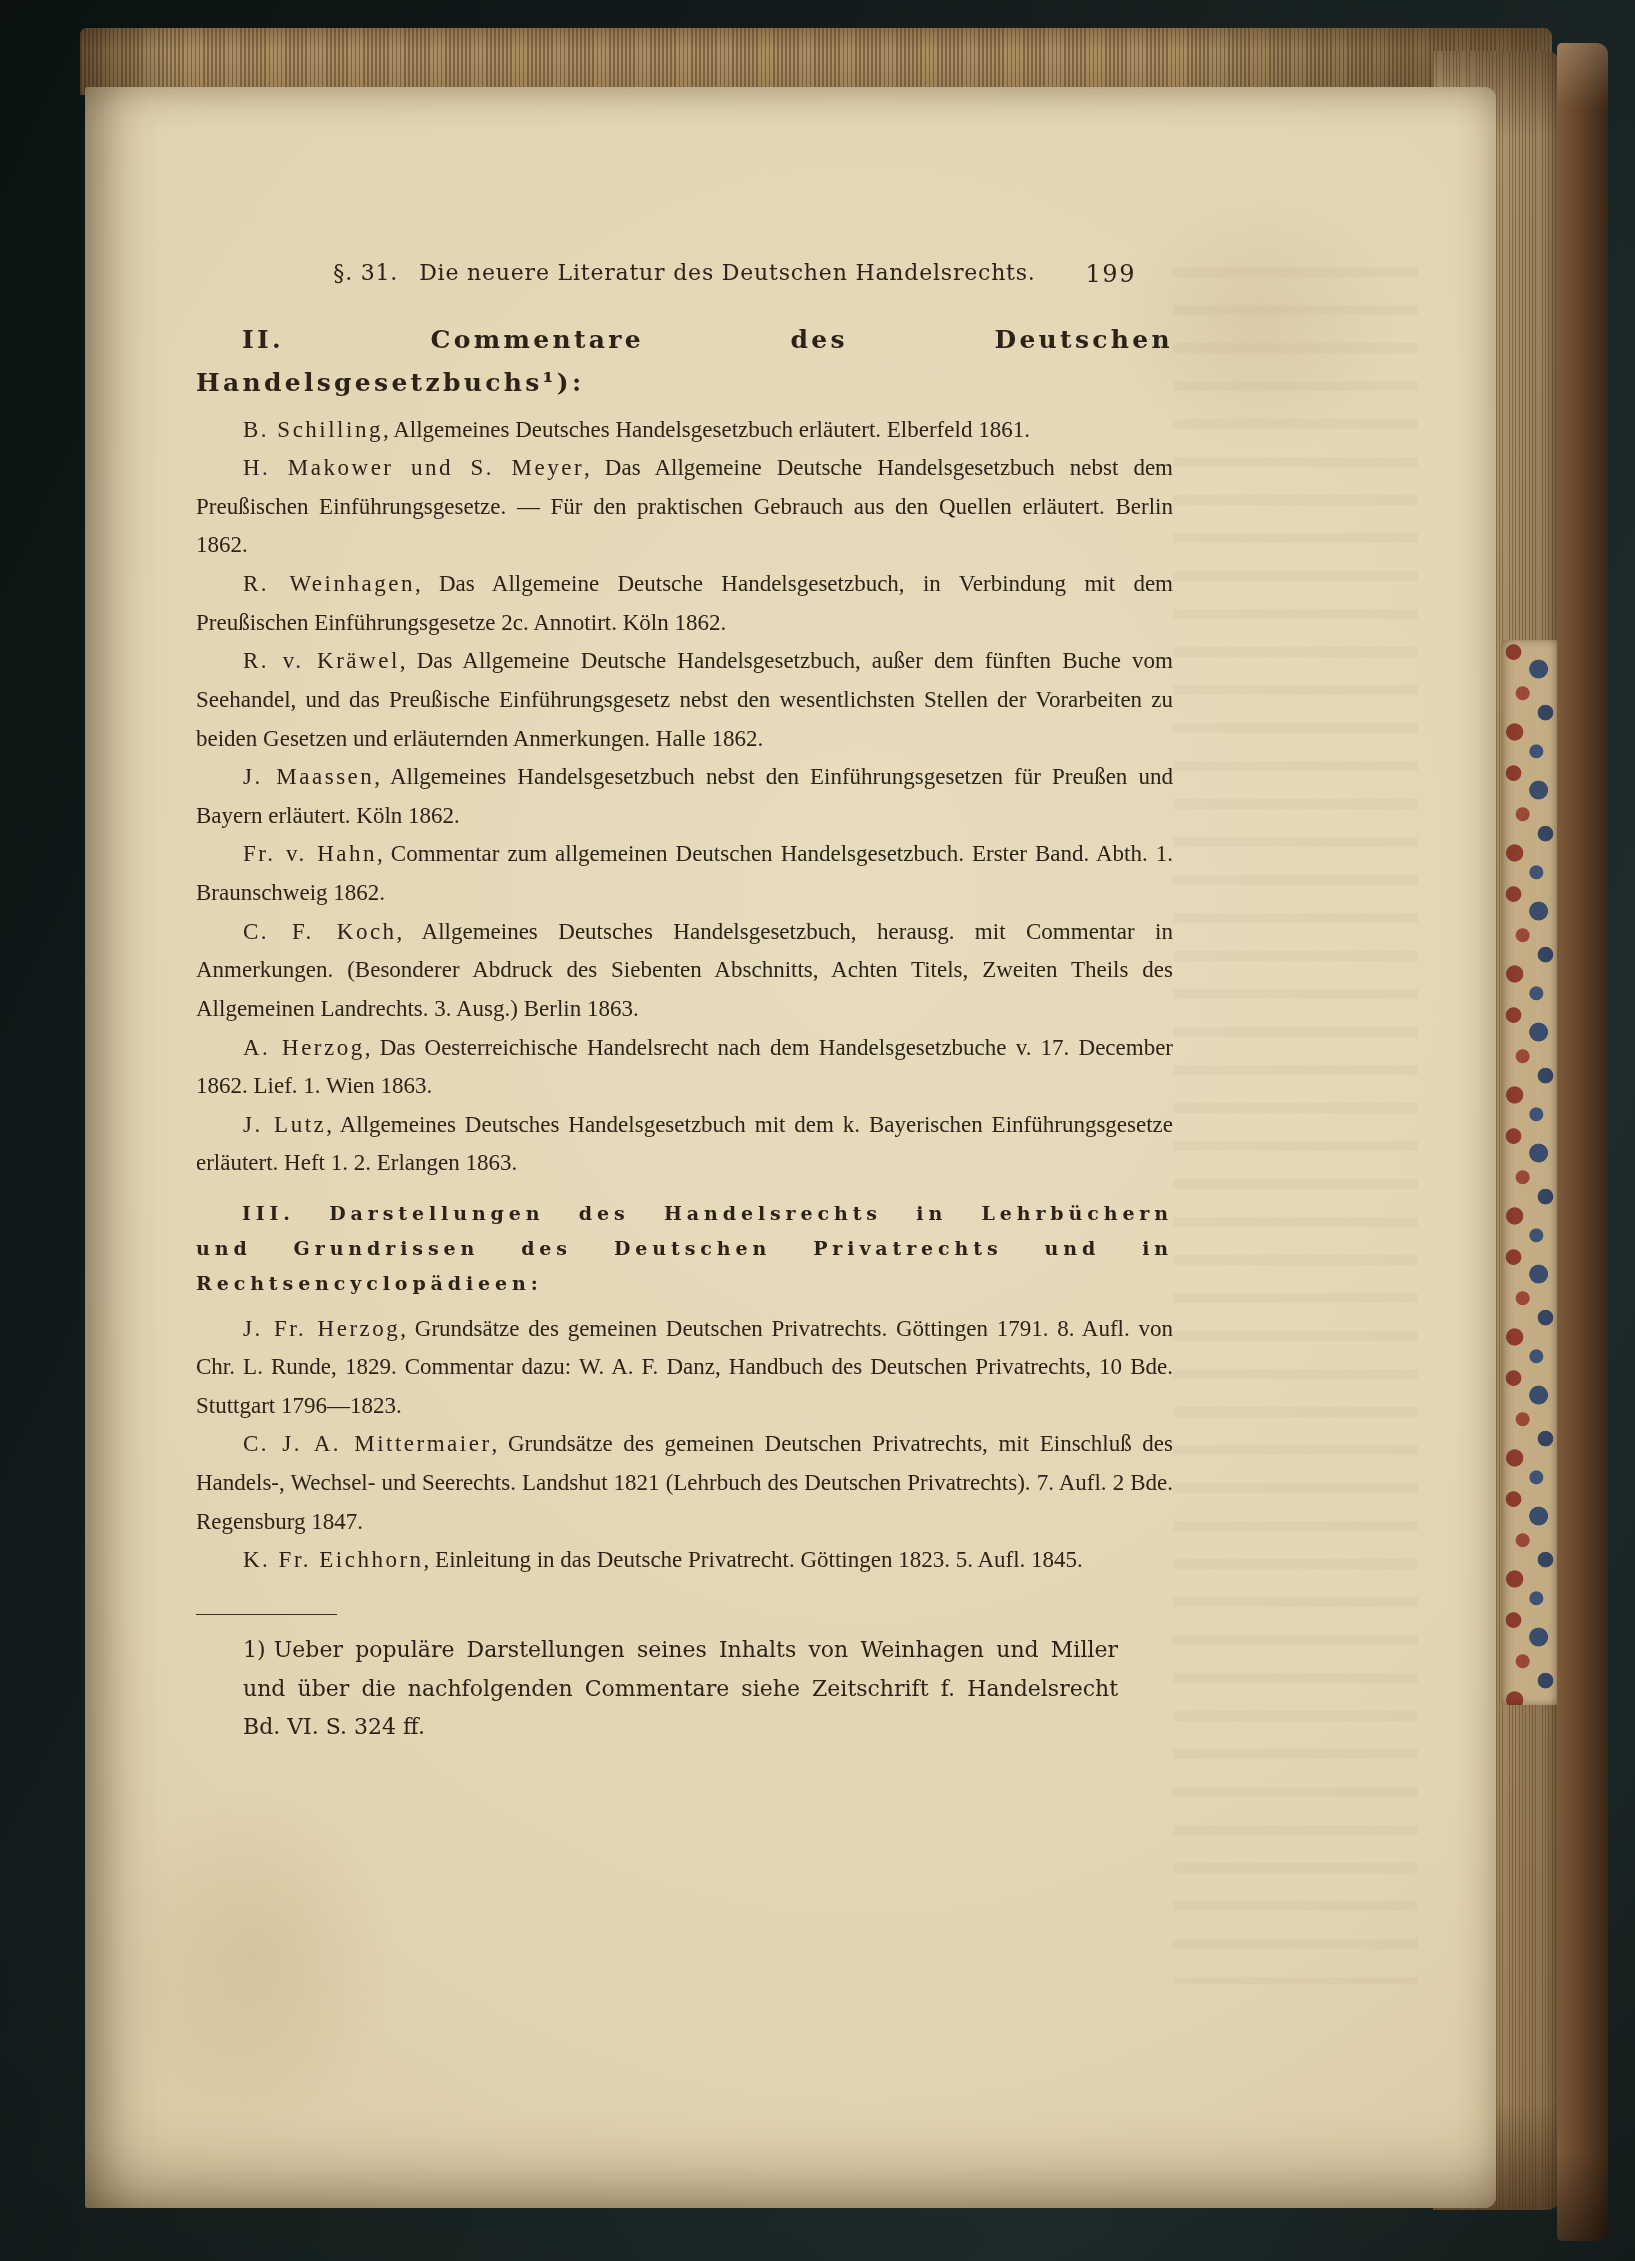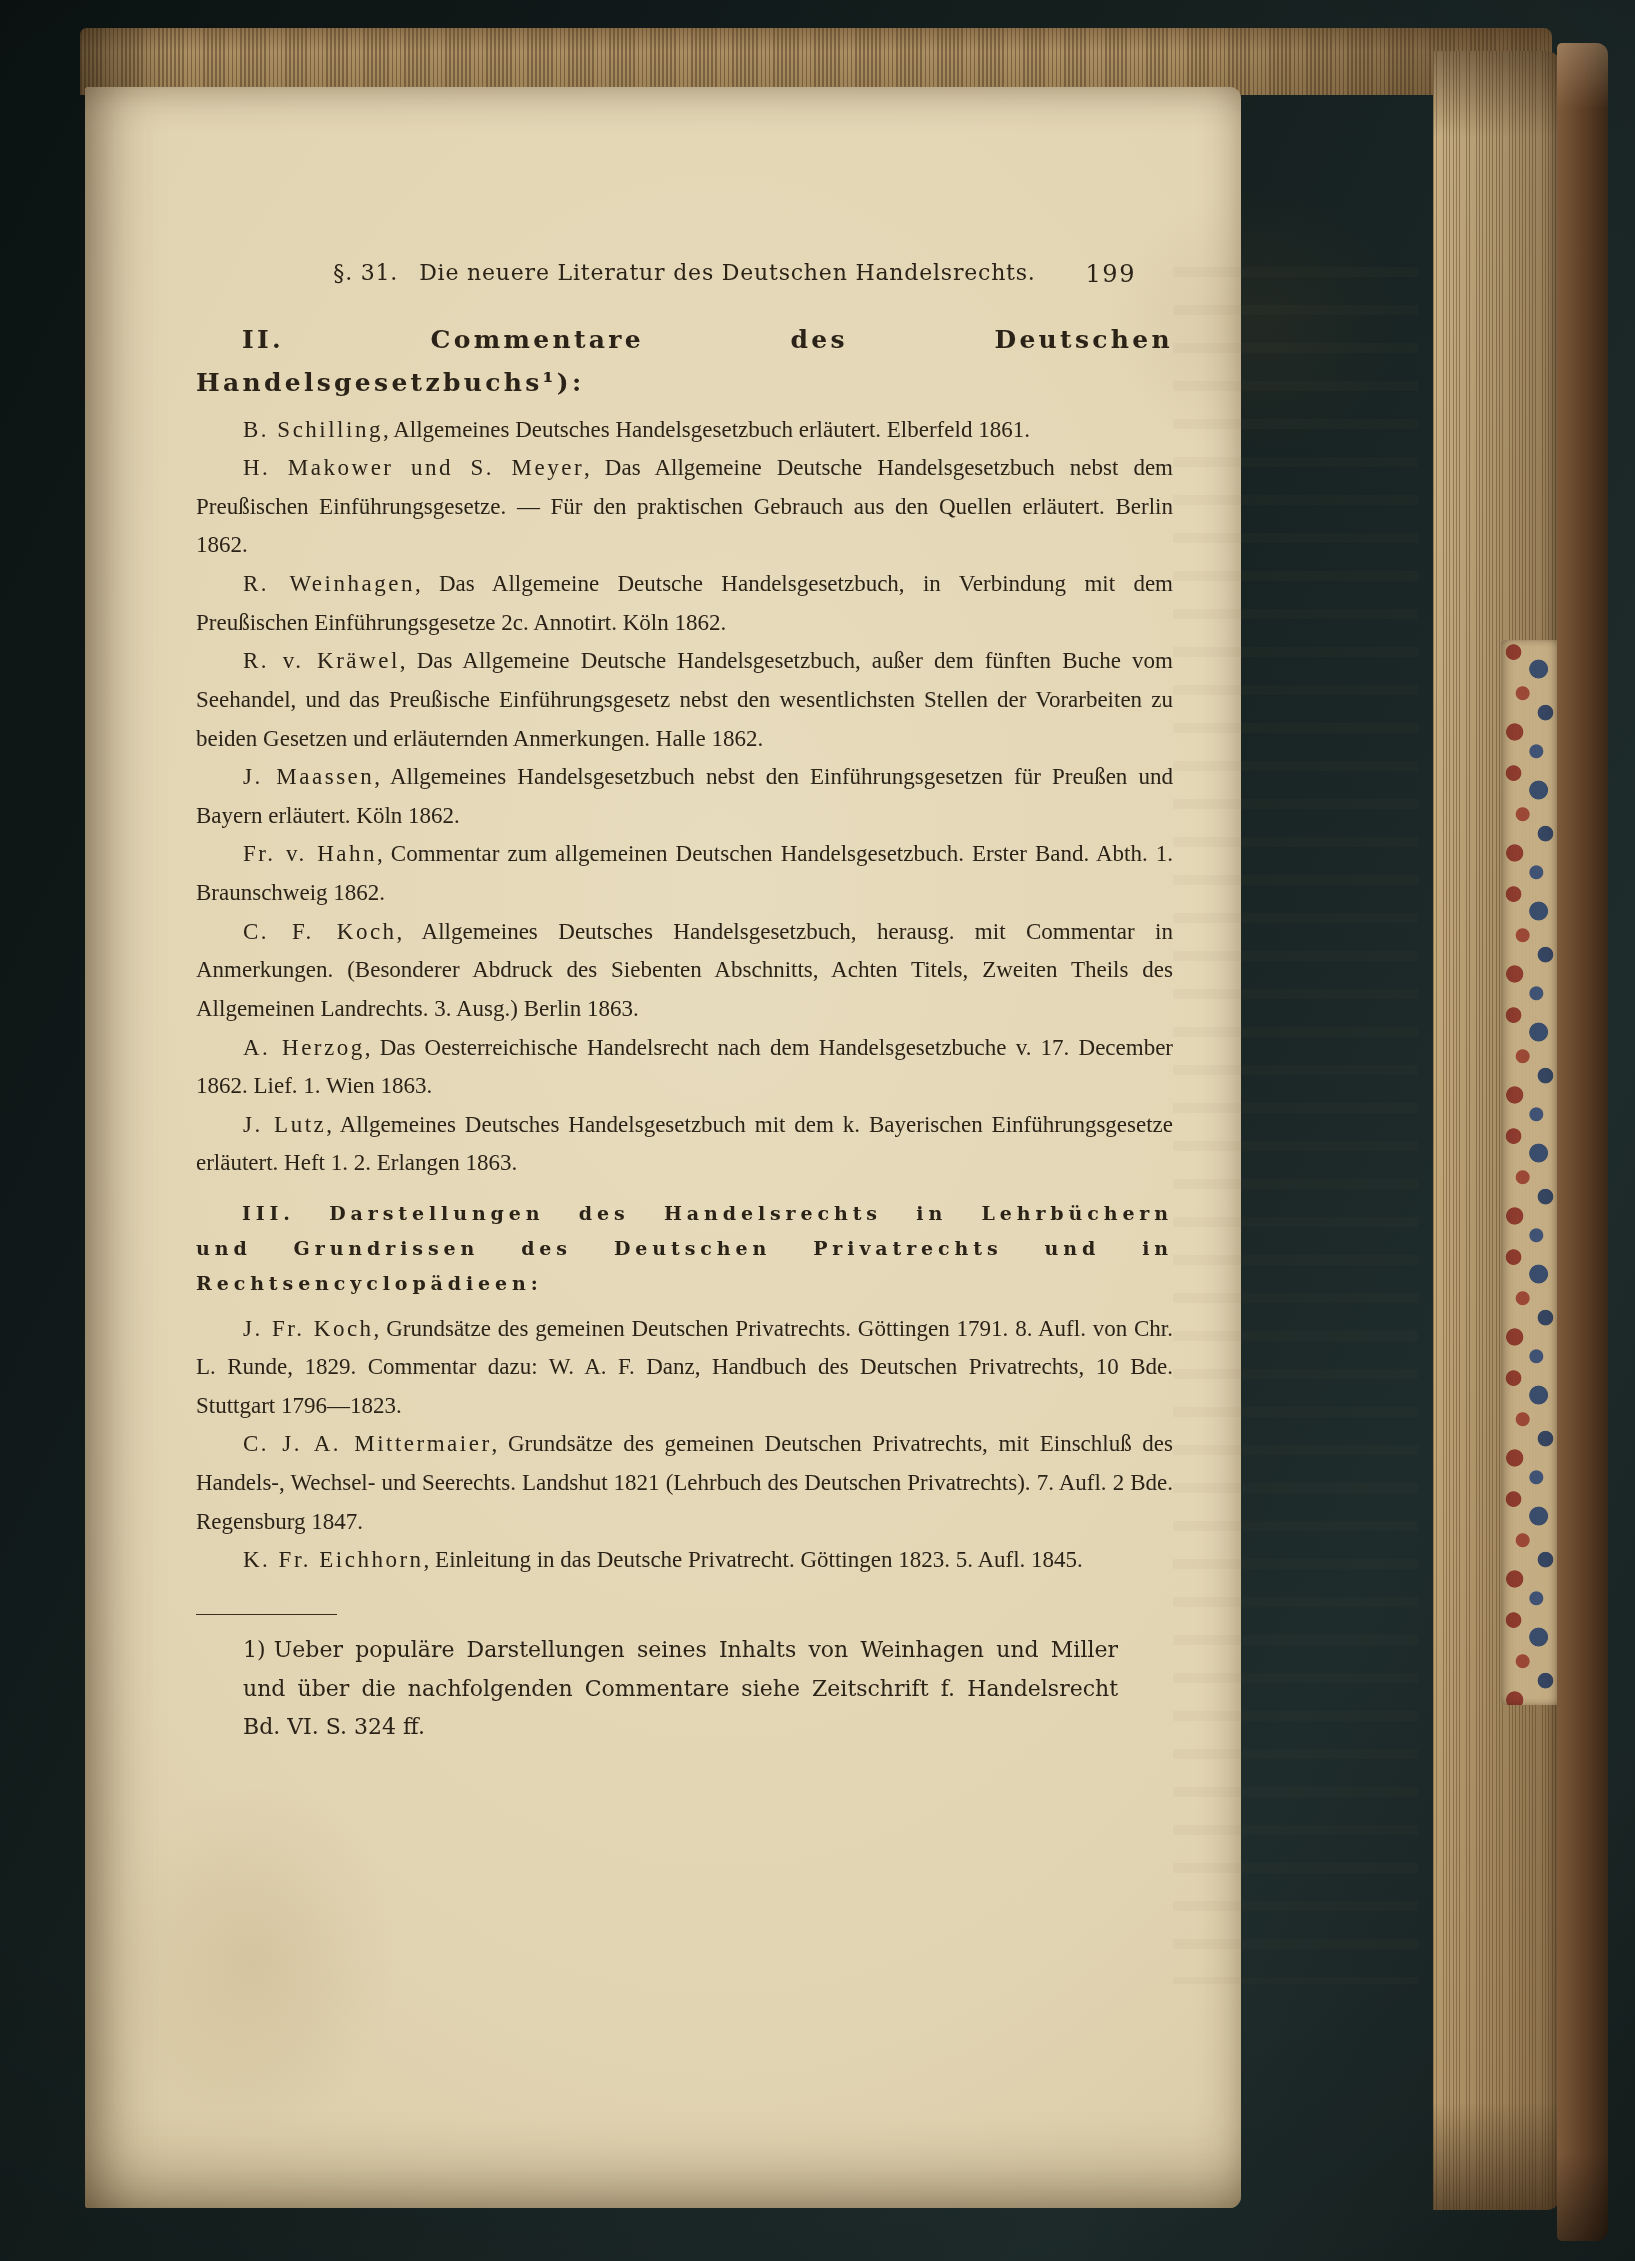--- a/index.html
+++ b/index.html
@@ -54,21 +54,21 @@
   
   .cover{
     position:absolute;left:1557px;top:43px;width:51px;height:2198px;
     border-radius:4.9px 11.4px 11.4px 4.9px;
     background:
       linear-gradient(180deg, rgba(255,230,190,.25) 0%, rgba(0,0,0,0) 3%, rgba(0,0,0,0) 96%, rgba(0,0,0,.45) 100%),
       linear-gradient(90deg,#7d5a3a 0%,#5c3e26 55%,#392616 100%);
   }
   
   .page{
-    position:absolute;left:85px;top:87px;width:1156px;height:2121px;
+    position:absolute;left:85px;top:87px;width:1411px;height:2121px;
     border-radius:3.3px 11.4px 11.4px 3.3px;
     background:
       radial-gradient(120% 100% at 55% 38%, #e7dcbd 0%, #e1d4b2 55%, #cdbc94 100%);
     box-shadow:
       inset 47px 0 59px -34px rgba(58,38,16,.58),
       inset -26px 0 43px -29px rgba(80,58,28,.38),
       inset 0 -61px 70px -43px rgba(70,48,22,.48),
       inset 0 34px 44px -34px rgba(70,48,22,.32);
   }
   .stain-a{
@@ -172,21 +172,21 @@
           <p class="entry"><span class="spaced">B. Schilling</span>, Allgemeines Deutsches Handelsgesetzbuch erläutert. Elberfeld 1861.</p>
           <p class="entry"><span class="spaced">H. Makower und S. Meyer</span>, Das Allgemeine Deutsche Handelsgesetzbuch nebst dem Preußischen Einführungsgesetze. — Für den praktischen Gebrauch aus den Quellen erläutert. Berlin 1862.</p>
           <p class="entry"><span class="spaced">R. Weinhagen</span>, Das Allgemeine Deutsche Handelsgesetzbuch, in Verbindung mit dem Preußischen Einführungsgesetze 2c. Annotirt. Köln 1862.</p>
           <p class="entry"><span class="spaced">R. v. Kräwel</span>, Das Allgemeine Deutsche Handelsgesetzbuch, außer dem fünften Buche vom Seehandel, und das Preußische Einführungsgesetz nebst den wesentlichsten Stellen der Vorarbeiten zu beiden Gesetzen und erläuternden Anmerkungen. Halle 1862.</p>
           <p class="entry"><span class="spaced">J. Maassen</span>, Allgemeines Handelsgesetzbuch nebst den Einführungsgesetzen für Preußen und Bayern erläutert. Köln 1862.</p>
           <p class="entry"><span class="spaced">Fr. v. Hahn</span>, Commentar zum allgemeinen Deutschen Handelsgesetzbuch. Erster Band. Abth. 1. Braunschweig 1862.</p>
           <p class="entry"><span class="spaced">C. F. Koch</span>, Allgemeines Deutsches Handelsgesetzbuch, herausg. mit Commentar in Anmerkungen. (Besonderer Abdruck des Siebenten Abschnitts, Achten Titels, Zweiten Theils des Allgemeinen Landrechts. 3. Ausg.) Berlin 1863.</p>
           <p class="entry"><span class="spaced">A. Herzog</span>, Das Oesterreichische Handelsrecht nach dem Handelsgesetzbuche v. 17. December 1862. Lief. 1. Wien 1863.</p>
           <p class="entry"><span class="spaced">J. Lutz</span>, Allgemeines Deutsches Handelsgesetzbuch mit dem k. Bayerischen Einführungsgesetze erläutert. Heft 1. 2. Erlangen 1863.</p>
           <p class="heading h3">III. Darstellungen des Handelsrechts in Lehrbüchern und Grundrissen des Deutschen Privatrechts und in Rechtsencyclopädieen:</p>
-          <p class="entry"><span class="spaced">J. Fr. Koch</span>, Grundsätze des gemeinen Deutschen Privatrechts. Göttingen 1791. 8. Aufl. von Chr. L. Runde, 1829. Commentar dazu: W. A. F. Danz, Handbuch des Deutschen Privatrechts, 10 Bde. Stuttgart 1796—1823.</p>
+          <p class="entry"><span class="spaced">J. Fr. Herzog</span>, Grundsätze des gemeinen Deutschen Privatrechts. Göttingen 1791. 8. Aufl. von Chr. L. Runde, 1829. Commentar dazu: W. A. F. Danz, Handbuch des Deutschen Privatrechts, 10 Bde. Stuttgart 1796—1823.</p>
           <p class="entry"><span class="spaced">C. J. A. Mittermaier</span>, Grundsätze des gemeinen Deutschen Privatrechts, mit Einschluß des Handels-, Wechsel- und Seerechts. Landshut 1821 (Lehrbuch des Deutschen Privatrechts). 7. Aufl. 2 Bde. Regensburg 1847.</p>
           <p class="entry"><span class="spaced">K. Fr. Eichhorn</span>, Einleitung in das Deutsche Privatrecht. Göttingen 1823. 5. Aufl. 1845.</p>
         </div>
 
       <div class="footnote-rule"></div>
       <p class="footnote"><span class="fn-marker">1)</span><span>Ueber populäre Darstellungen seines Inhalts von Weinhagen und Miller und über die nachfolgenden Commentare siehe Zeitschrift f. Handelsrecht Bd. VI. S. 324 ff.</span></p>
     </div>
   </div>
 </div>
 

